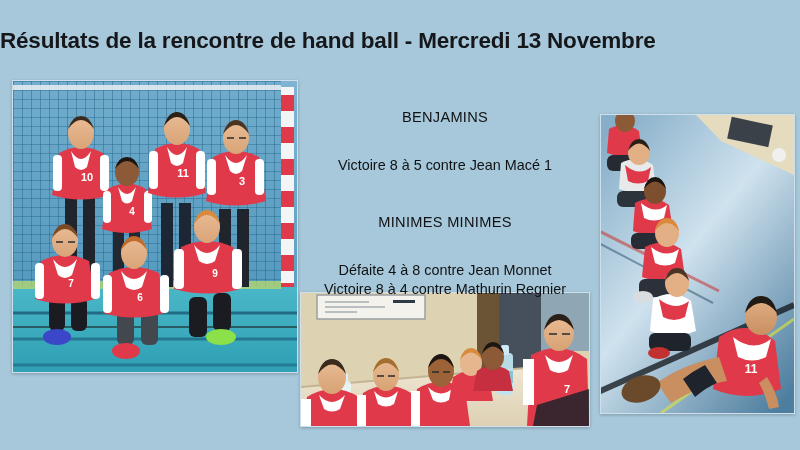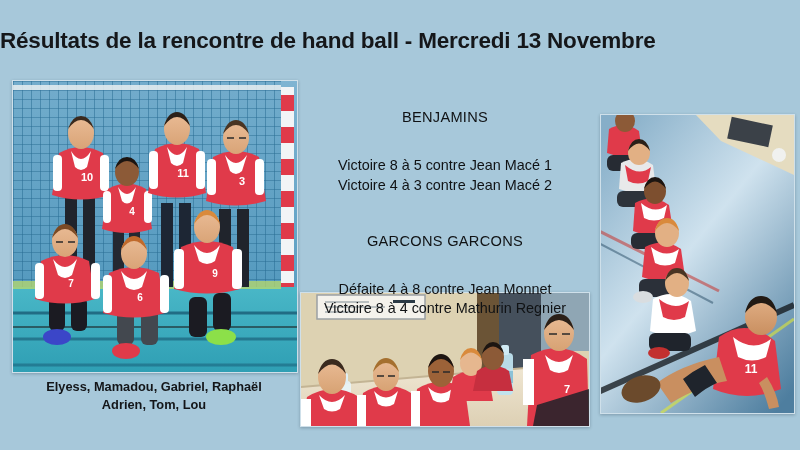--- a/index.html
+++ b/index.html
@@ -380,29 +380,24 @@
         <path d="M166 262 q10 16 12 30 l-10 2 q-4 -16 -10 -26 z" fill="#c98f60"></path>
       </g>
     </svg>
   </div>
 
   <div id="results-block">
     <div class="cat-heading">BENJAMINS</div>
     <div class="gap-small"></div>
     <ul class="result-list">
       <li>Victoire 8 à 5 contre Jean Macé 1</li>
-      <li>Victoire 4 à 3 contre Jean Macé 2</li>
     </ul>
     <div class="gap-large"></div>
-    <div class="cat-heading">GARCONS GARCONS</div>
+    <div class="cat-heading">MINIMES MINIMES</div>
     <div class="gap-small"></div>
     <ul class="result-list">
       <li>Défaite 4 à 8 contre Jean Monnet</li>
       <li>Victoire 8 à 4 contre Mathurin Regnier</li>
     </ul>
   </div>
 
-  <div id="team-caption">
-    <div>Elyess, Mamadou, Gabriel, Raphaël</div>
-    <div>Adrien, Tom, Lou</div>
-  </div>
 
 </div>
 
 </body></html>

